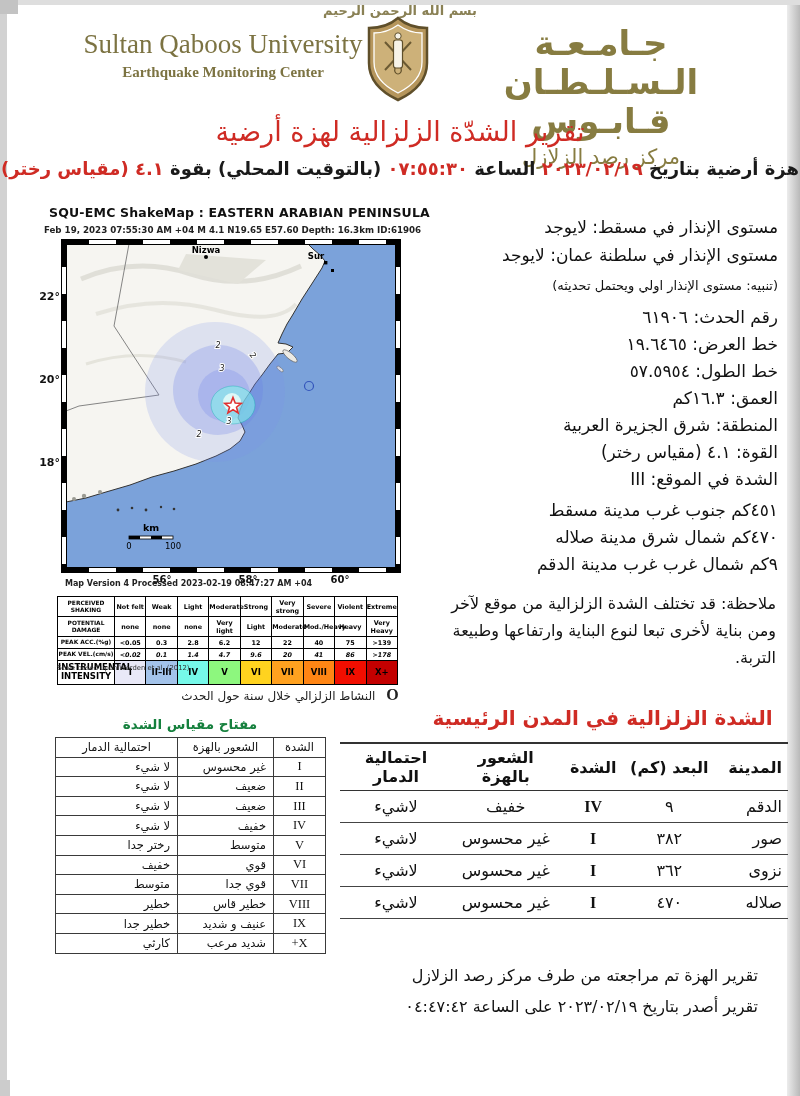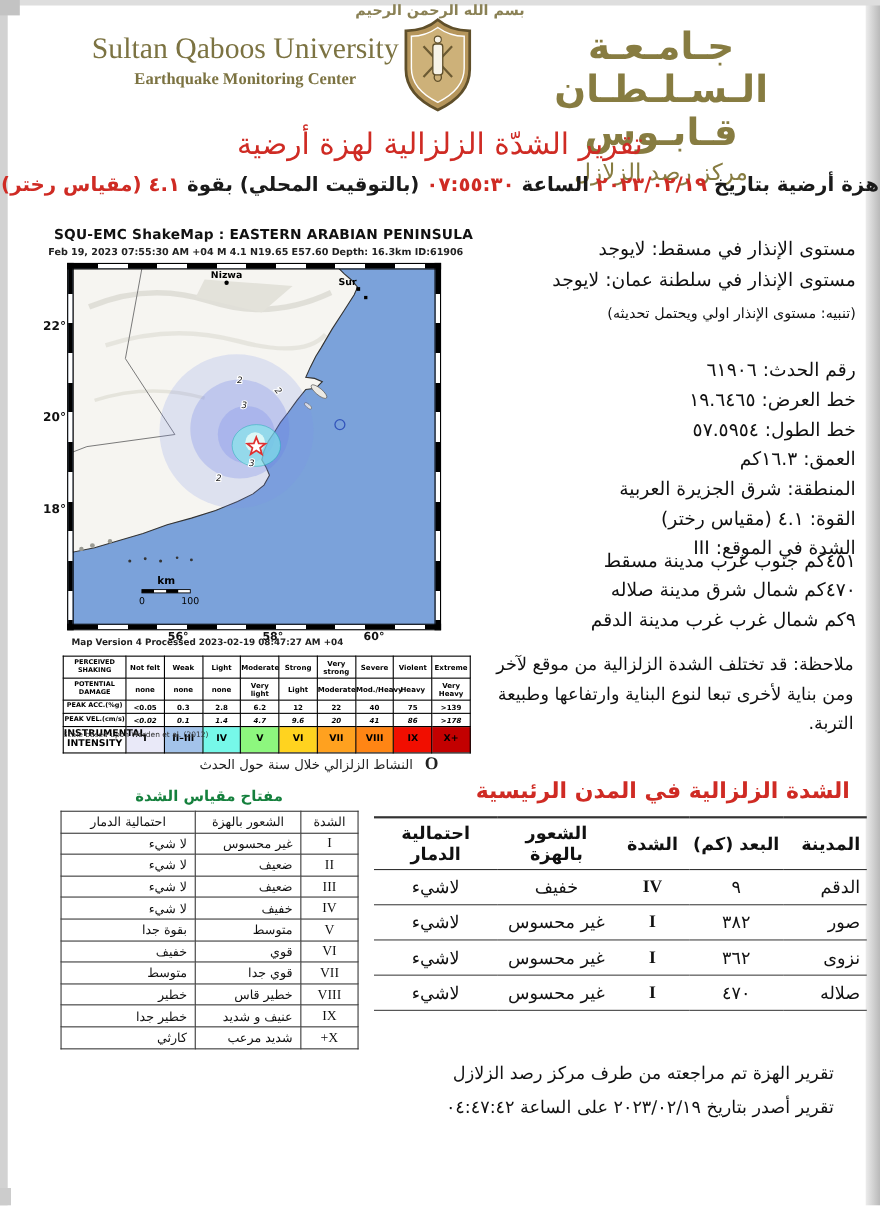--- a/index.html
+++ b/index.html
@@ -23,37 +23,37 @@
   .ar-univ{font-size:34px;font-weight:bold;line-height:1.15;}
   .ar-center{font-size:21px;margin-top:4px;}
   
   .rpt-title{left:0;top:116px;width:100%;text-align:center;font-size:27px;font-weight:normal;color:#cf2b24;direction:rtl;}
   .rpt-sub{left:0;top:158px;width:100%;text-align:center;font-size:18px;font-weight:bold;direction:rtl;color:#1a1a1a;}
   .red{color:#cf2b24;}
   
   .rtl{direction:rtl;text-align:right;}
   .alerts{left:430px;top:213px;width:348px;font-size:17px;line-height:28px;}
   .alert-notice{font-size:13px;margin-top:3px;}
-  .details{left:430px;top:324px;width:348px;font-size:17px;line-height:27px;}
+  .details{left:430px;top:304px;width:348px;font-size:17px;line-height:27px;}
   .distances{left:430px;top:497px;width:348px;font-size:17px;line-height:27px;}
   .note{left:430px;top:590px;width:346px;font-size:16px;line-height:1.7;}
   
   .map-wrap{left:35px;top:205px;width:395px;height:475px;}
   .map-title{left:0;top:0;width:100%;text-align:right;font-size:12.5px;font-weight:bold;letter-spacing:.2px;}
   .map-sub{left:0;top:20px;width:100%;text-align:center;font-size:8.7px;font-weight:bold;color:#222;}
   .map-frame{left:27px;top:35px;width:338px;height:332px;background:#7ba2da;}
   .tick-top,.tick-bottom{position:absolute;left:0;right:0;height:4px;background:repeating-linear-gradient(90deg,#000 0 27px,#fff 27px 54px);outline:1px solid #000;}
   .tick-top{top:0;} .tick-bottom{bottom:0;}
   .tick-left,.tick-right{position:absolute;top:0;bottom:0;width:4px;background:repeating-linear-gradient(180deg,#000 0 27px,#fff 27px 54px);outline:1px solid #000;}
   .tick-left{left:0;} .tick-right{right:0;}
   .lat{position:absolute;width:25px;text-align:right;font-size:11px;font-weight:bold;color:#111;}
   .lon{position:absolute;width:30px;text-align:center;font-size:10px;font-weight:bold;color:#111;}
   .map-caption{left:30px;top:374px;width:340px;font-size:8px;font-weight:bold;color:#222;}
   
-  .legend-tbl{position:absolute;left:22px;top:391px;width:371px;border-collapse:collapse;table-layout:fixed;}
+  .legend-tbl{position:absolute;left:22px;top:391px;width:341px;border-collapse:collapse;table-layout:fixed;}
   .legend-tbl td{border:1px solid #000;text-align:center;font-size:6.4px;font-weight:bold;padding:1.5px 0;color:#000;}
   .legend-tbl td.rl{font-size:5.9px;white-space:pre-line;line-height:1.1;}
   .legend-tbl tr.vel td{font-style:italic;}
   .legend-tbl tr.inten td{font-size:8.5px;padding:2px 0;}
   .legend-foot{left:22px;top:459px;font-size:6.8px;color:#333;}
   
   .activity{left:150px;top:686px;width:280px;direction:rtl;text-align:center;font-size:12px;color:#222;}
   .activity .sym{font-family:"Liberation Serif","DejaVu Serif",serif;font-size:16px;font-weight:bold;margin-left:7px;}
   
   .key-title{left:55px;top:716px;width:270px;text-align:center;font-size:13.5px;font-weight:bold;color:#15803d;direction:rtl;}
@@ -321,21 +321,21 @@
         <td class="ar">لا شيء</td>
       </tr>
   <tr>
         <td class="rn">IV</td>
         <td class="ar">خفيف</td>
         <td class="ar">لا شيء</td>
       </tr>
   <tr>
         <td class="rn">V</td>
         <td class="ar">متوسط</td>
-        <td class="ar">بقوة جدا</td>
+        <td class="ar">رختر جدا</td>
       </tr>
   <tr>
         <td class="rn">VI</td>
         <td class="ar">قوي</td>
         <td class="ar">خفيف</td>
       </tr>
   <tr>
         <td class="rn">VII</td>
         <td class="ar">قوي جدا</td>
         <td class="ar">متوسط</td>

